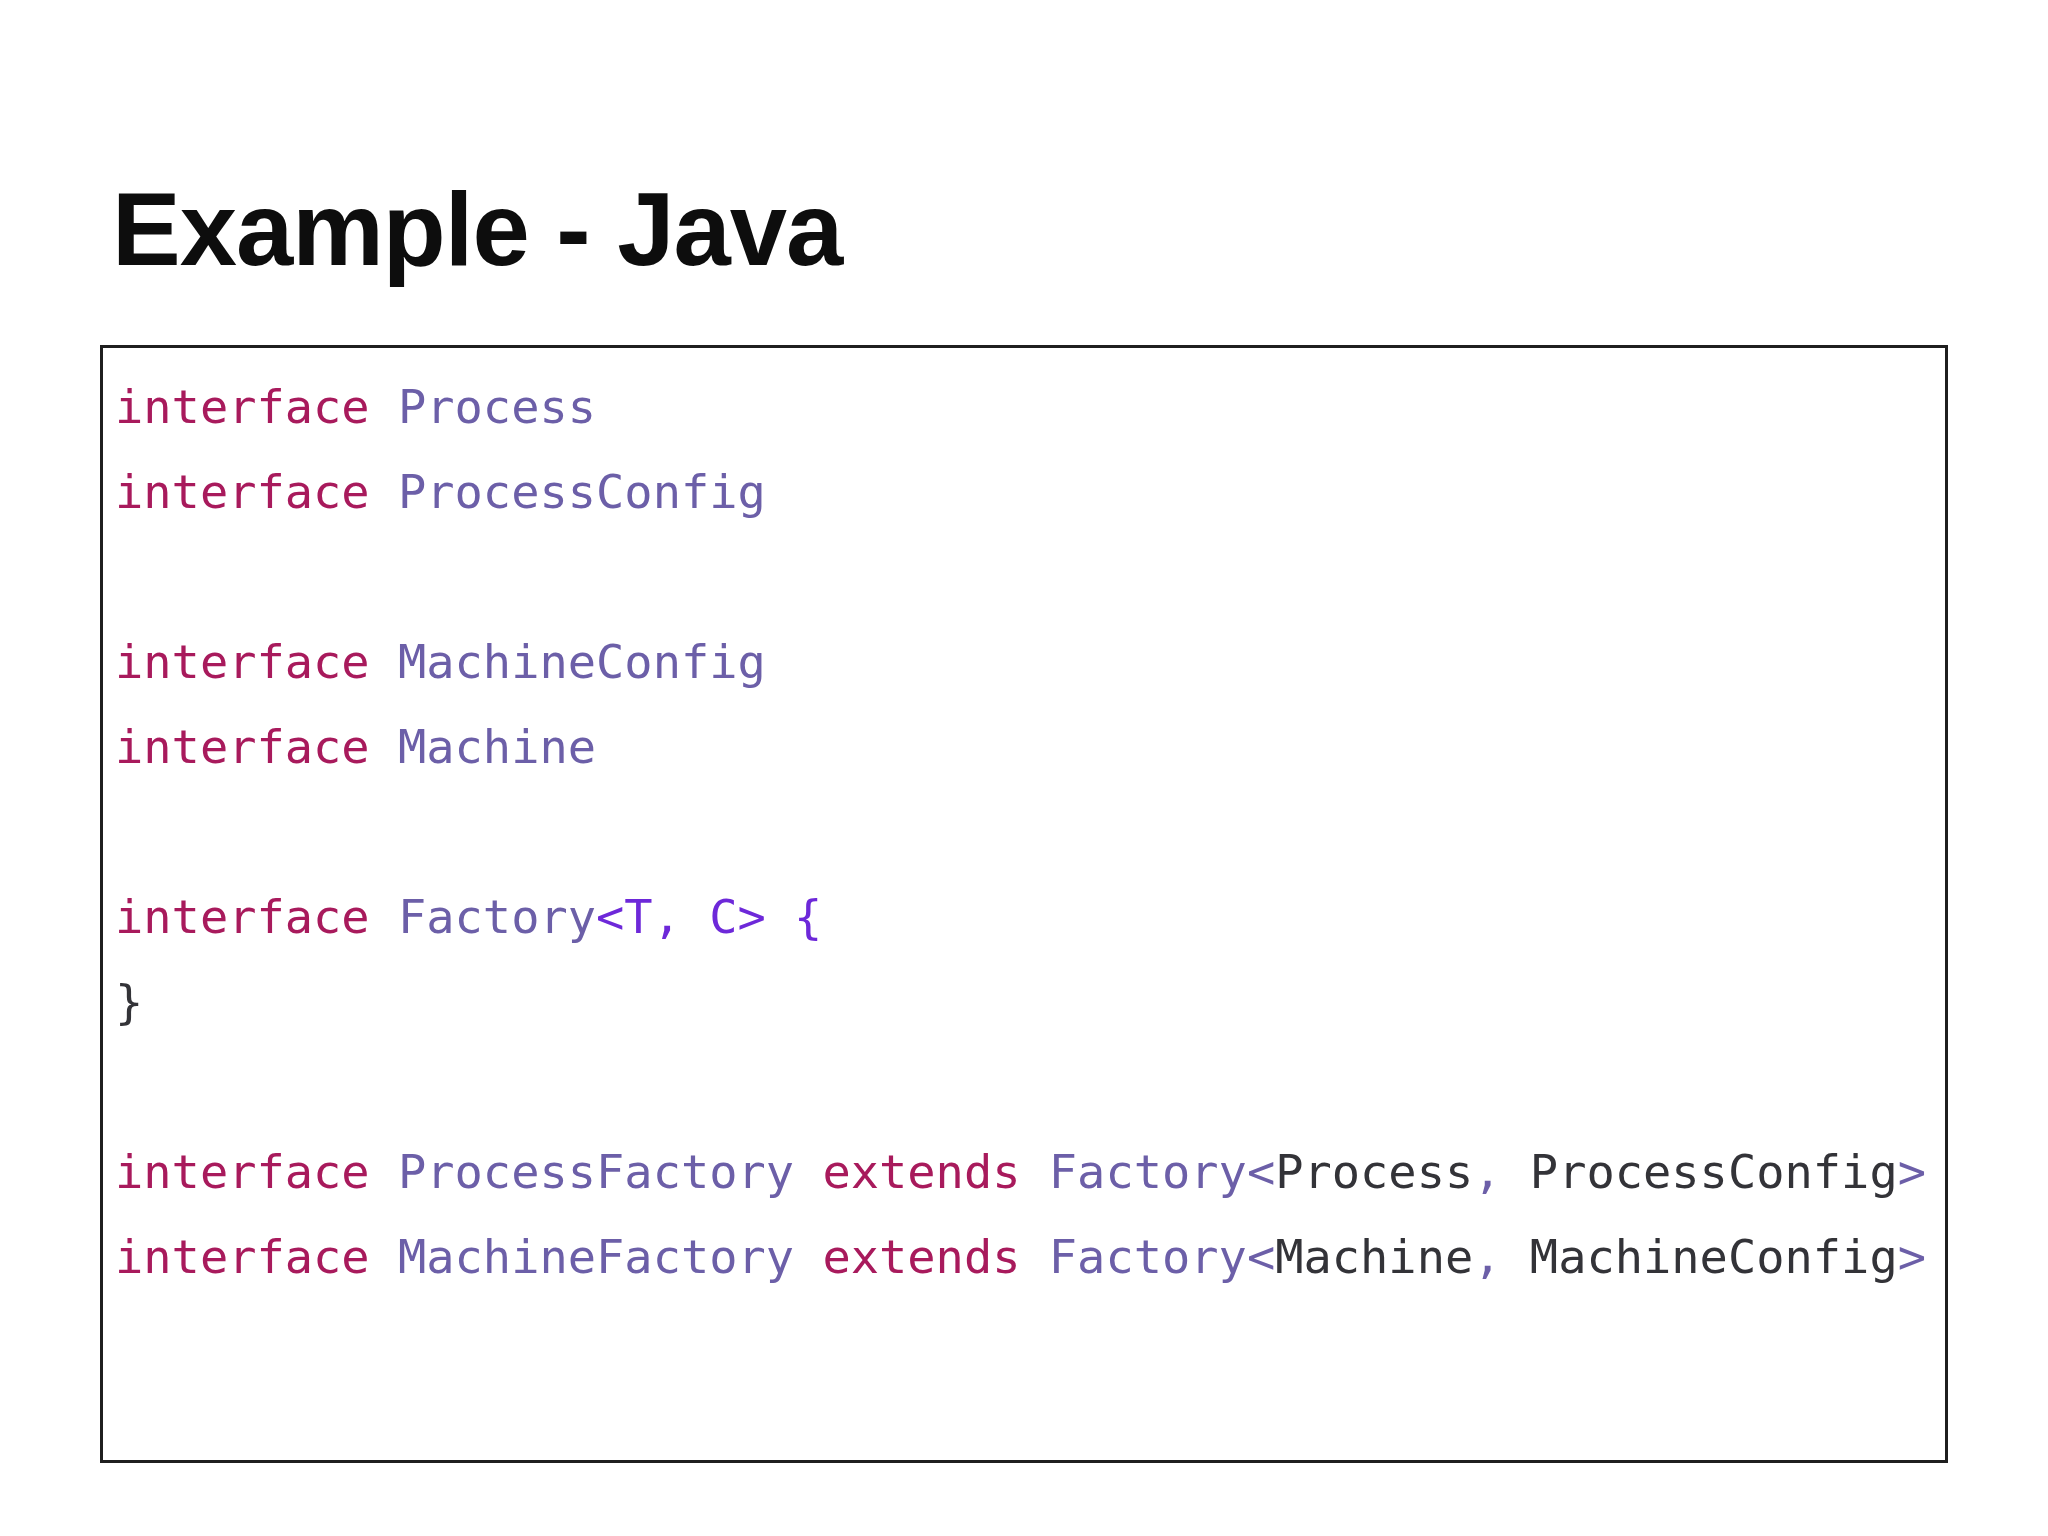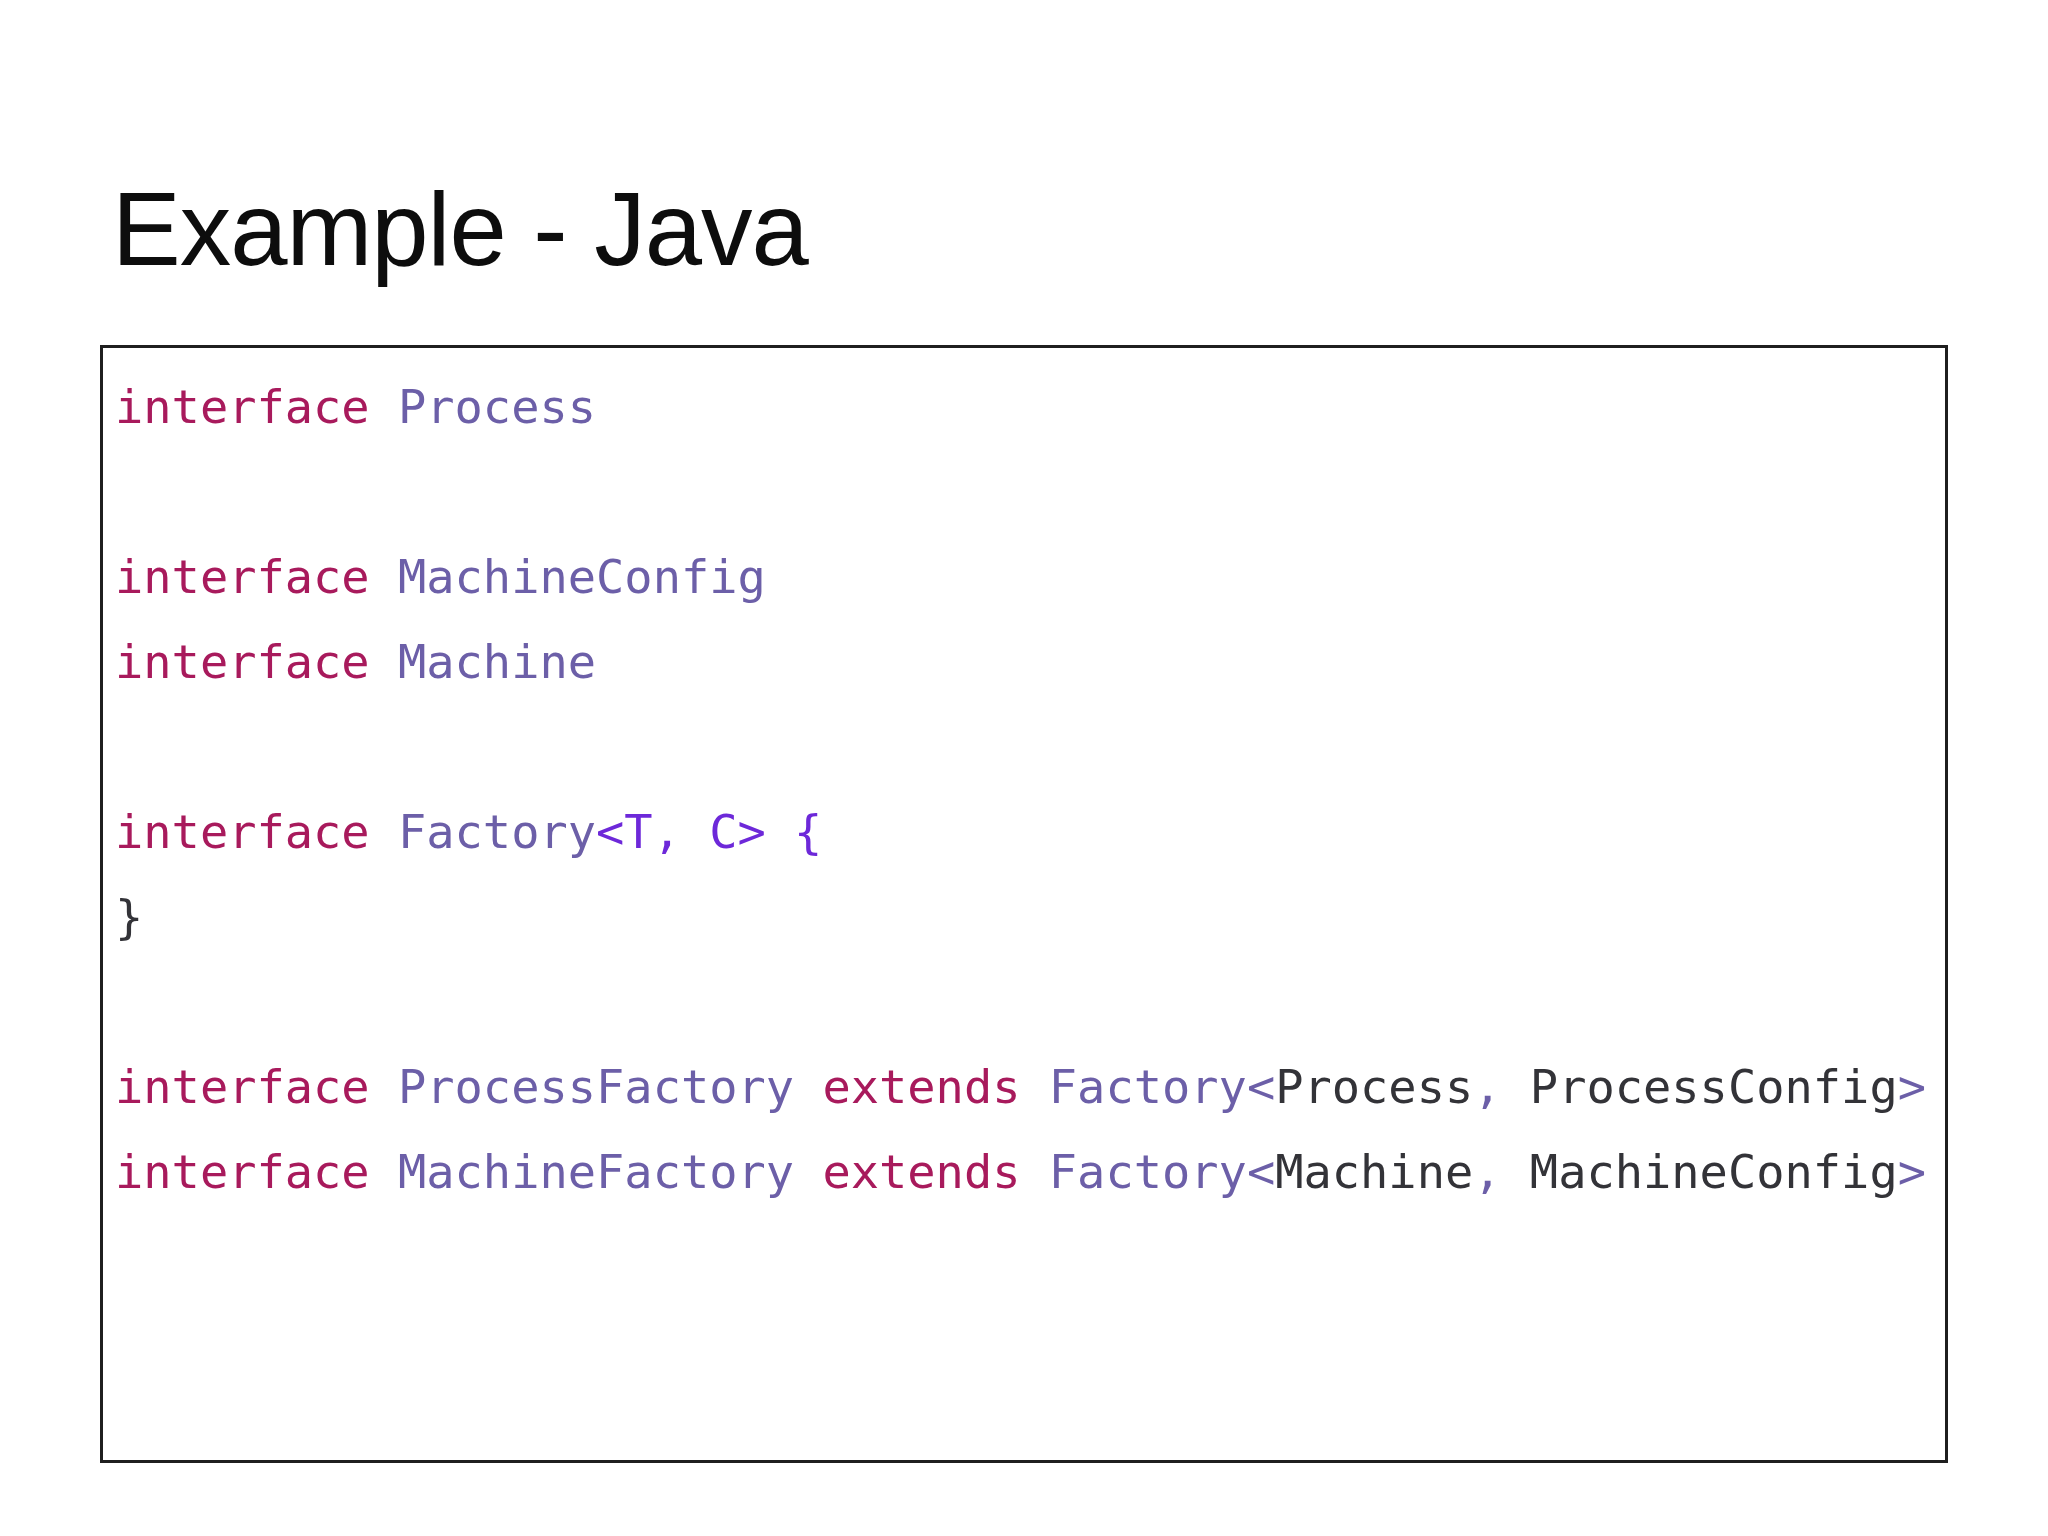--- a/index.html
+++ b/index.html
@@ -13,21 +13,21 @@
     height: 1536px;
     background: #ffffff;
     overflow: hidden;
     font-family: "Liberation Sans", sans-serif;
   }
   #slide-title {
     position: absolute;
     left: 112px;
     top: 178px;
     font-size: 103px;
-    font-weight: normal;
+    font-weight: bold;
     line-height: 1;
     letter-spacing: -1px;
     color: #0d0d0d;
     white-space: nowrap;
   }
   #code-block {
     position: absolute;
     left: 100px;
     top: 345px;
     width: 1848px;
@@ -51,20 +51,21 @@
 </style>
 </head>
 <body>
 
 <div id="slide">
   <div id="slide-title">Example - Java</div>
 
   <div id="code-block">
     <div id="code-lines">
         <div class="code-line"><span style="color: rgb(168, 26, 92);">interface</span><span style="color: rgb(51, 51, 56);"> </span><span style="color: rgb(108, 95, 168);">Process</span></div>
+        <div class="code-line"><span style="color: rgb(168, 26, 92);">interface</span><span style="color: rgb(51, 51, 56);"> </span><span style="color: rgb(108, 95, 168);">ProcessConfig</span></div>
         <div class="code-line">&nbsp;</div>
         <div class="code-line"><span style="color: rgb(168, 26, 92);">interface</span><span style="color: rgb(51, 51, 56);"> </span><span style="color: rgb(108, 95, 168);">MachineConfig</span></div>
         <div class="code-line"><span style="color: rgb(168, 26, 92);">interface</span><span style="color: rgb(51, 51, 56);"> </span><span style="color: rgb(108, 95, 168);">Machine</span></div>
         <div class="code-line">&nbsp;</div>
         <div class="code-line"><span style="color: rgb(168, 26, 92);">interface</span><span style="color: rgb(51, 51, 56);"> </span><span style="color: rgb(108, 95, 168);">Factory</span><span style="color: #6d28d9;">&lt;T, C&gt; {</span></div>
         <div class="code-line"><span style="color: rgb(51, 51, 56);">}</span></div>
         <div class="code-line">&nbsp;</div>
         <div class="code-line"><span style="color: rgb(168, 26, 92);">interface</span><span style="color: rgb(51, 51, 56);"> </span><span style="color: rgb(108, 95, 168);">ProcessFactory</span><span style="color: rgb(51, 51, 56);"> </span><span style="color: rgb(168, 26, 92);">extends</span><span style="color: rgb(51, 51, 56);"> </span><span style="color: rgb(108, 95, 168);">Factory</span><span style="color: rgb(108, 95, 168);">&lt;</span><span style="color: rgb(51, 51, 56);">Process</span><span style="color: rgb(108, 95, 168);">,</span><span style="color: rgb(51, 51, 56);"> ProcessConfig</span><span style="color: rgb(108, 95, 168);">&gt;</span></div>
         <div class="code-line"><span style="color: rgb(168, 26, 92);">interface</span><span style="color: rgb(51, 51, 56);"> </span><span style="color: rgb(108, 95, 168);">MachineFactory</span><span style="color: rgb(51, 51, 56);"> </span><span style="color: rgb(168, 26, 92);">extends</span><span style="color: rgb(51, 51, 56);"> </span><span style="color: rgb(108, 95, 168);">Factory</span><span style="color: rgb(108, 95, 168);">&lt;</span><span style="color: rgb(51, 51, 56);">Machine</span><span style="color: rgb(108, 95, 168);">,</span><span style="color: rgb(51, 51, 56);"> MachineConfig</span><span style="color: rgb(108, 95, 168);">&gt;</span></div>
       </div>

